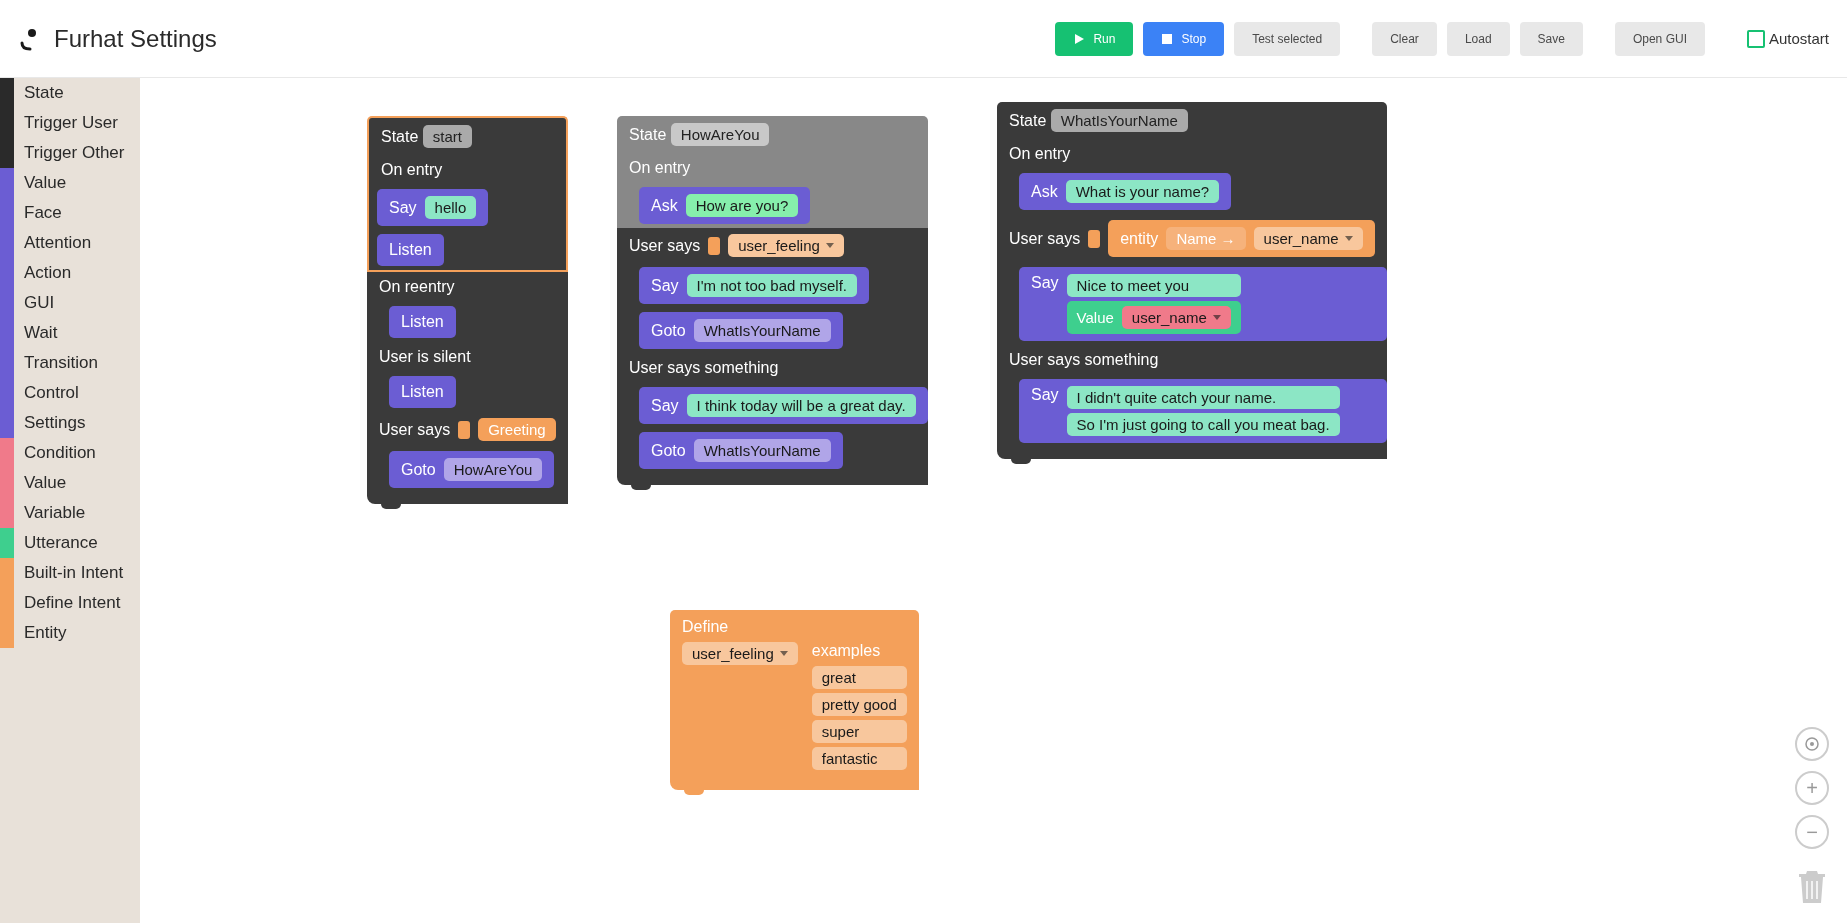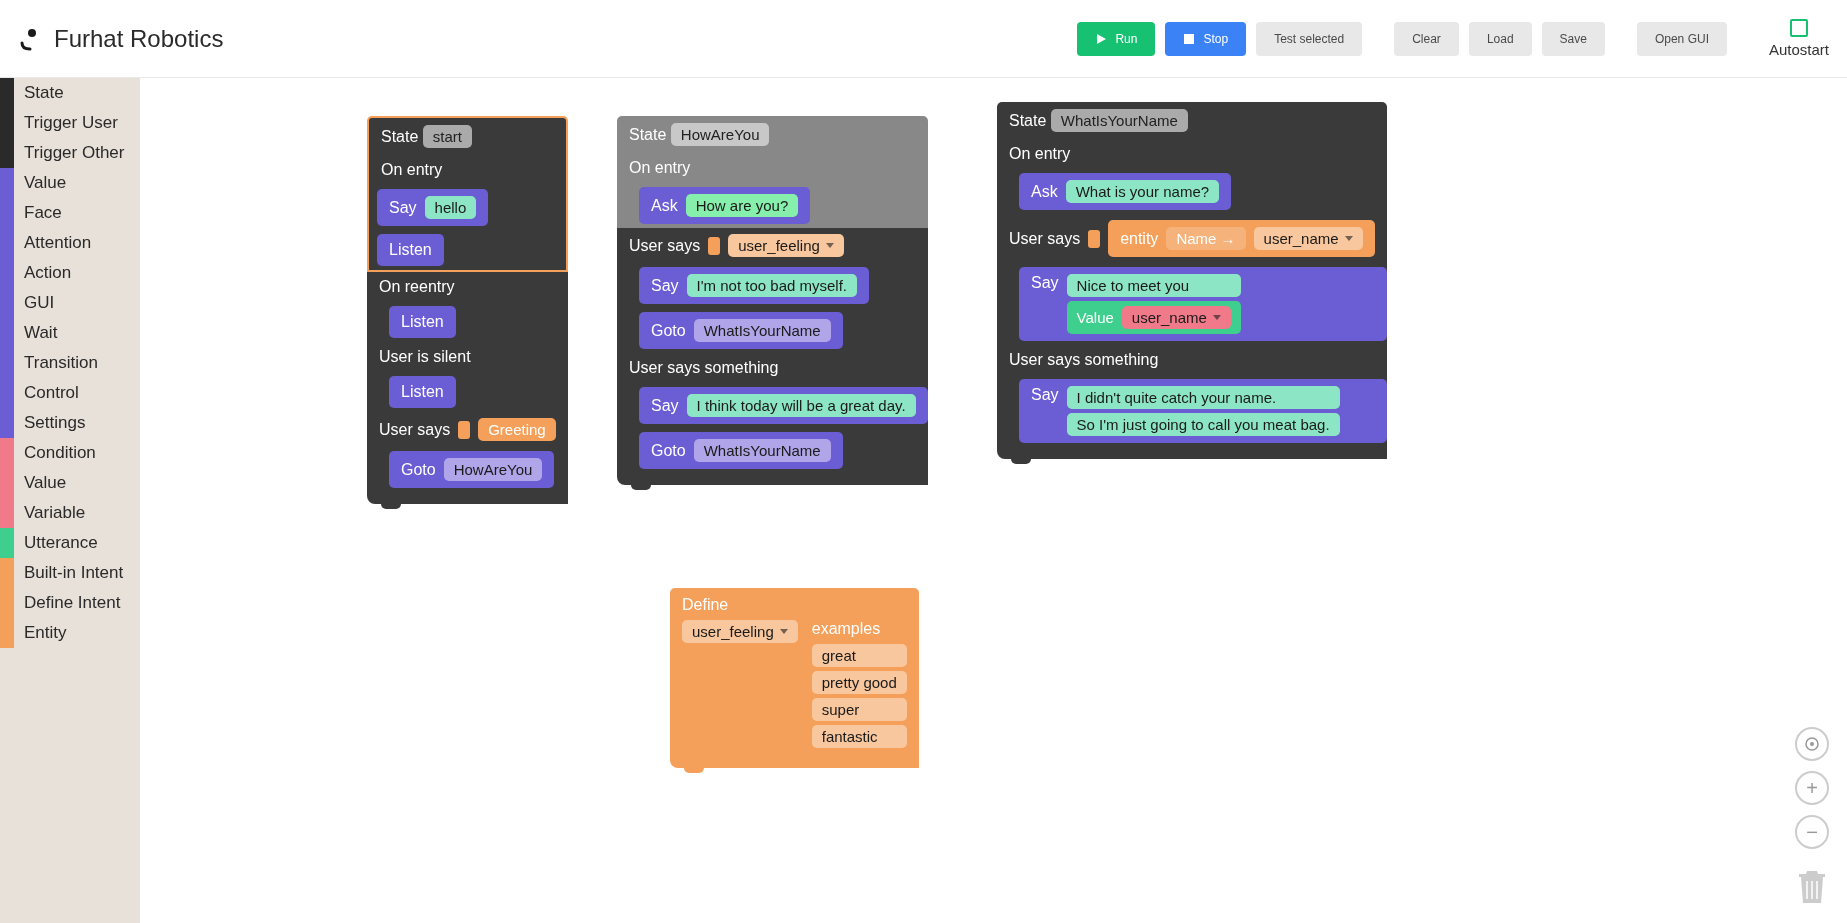--- a/index.html
+++ b/index.html
@@ -10,21 +10,21 @@
 .logo-wrap { display: flex; align-items: center; gap: 12px; }
 .logo-icon { width: 24px; height: 24px; position: relative; }
 .logo-icon svg { width: 100%; height: 100%; }
 .logo-text { font-size: 24px; font-weight: 500; color: #2a2a2a; }
 .toolbar { margin-left: auto; display: flex; align-items: center; gap: 10px; }
 .btn { border: none; border-radius: 4px; padding: 10px 18px; font-size: 12px; font-weight: 500; cursor: pointer; display: inline-flex; align-items: center; gap: 8px; }
 .btn-run { background: #16c172; color: #fff; }
 .btn-stop { background: #3b82f6; color: #fff; }
 .btn-gray { background: #e8e8e8; color: #4a4a4a; }
 .gap { width: 12px; }
-.autostart { display: flex; align-items: center; gap: 4px; margin-left: 10px; font-size: 15px; color: #333; flex-direction: column; }
+.autostart { display: flex; align-items: center; gap: 4px; margin-left: 10px; font-size: 15px; color: #333; }
 .checkbox { width: 18px; height: 18px; border: 2px solid #16c172; border-radius: 2px; }
 .play-icon, .stop-icon { width: 12px; height: 12px; }
 
 
 .main { display: flex; height: calc(100vh - 78px); gap: 37px; }
 .sidebar { width: 140px; background: #e8e1d9; overflow-y: auto; }
 .cat { display: flex; align-items: center; height: 30px; cursor: pointer; }
 .cat-swatch { width: 14px; height: 30px; flex-shrink: 0; }
 .cat-label { padding-left: 10px; font-size: 17px; color: #2a2a2a; }
 
@@ -72,21 +72,21 @@
 <body>
 
 <div class="header">
   <div class="logo-wrap">
     <div class="logo-icon">
       <svg viewBox="0 0 24 24">
           <circle cx="14" cy="6" r="4" fill="#1a1a1a"></circle>
           <path d="M4 16 Q4 22 12 22" stroke="#1a1a1a" stroke-width="3" fill="none" stroke-linecap="round"></path>
         </svg>
     </div>
-    <span class="logo-text">Furhat Robotics</span>
+    <span class="logo-text">Furhat Settings</span>
   </div>
   <div class="toolbar">
     <button class="btn btn-run">
       <svg class="play-icon" viewBox="0 0 12 12">
           <path d="M2 1 L11 6 L2 11 Z" fill="#fff"></path>
         </svg>
       <span>Run</span>
     </button>
     <button class="btn btn-stop">
       <svg class="stop-icon" viewBox="0 0 12 12">
@@ -319,21 +319,21 @@
             <div class="say-texts">
               <span class="pill pill-mint">I didn't quite catch your name.</span>
               <span class="pill pill-mint">So I'm just going to call you meat bag.</span>
             </div>
           </div>
         </div>
       </div>
       <div class="footer"></div>
     </div>
 
-    <div class="stack" style="left:465px; top:510px;padding-left:28px;">
+    <div class="stack" style="left:465px; top:532px;padding-left:28px;">
       <div style="background:#f4a05a; border-radius:5px 5px 0 0; padding:8px 12px; color:#fff; font-size:16px;">
         <div>Define</div>
         <div style="display:flex; gap:14px; margin-top:6px; align-items:flex-start;">
           <span class="pill pill-orange-l">
               <span>user_feeling</span>
               <span class="dropdown-arrow"></span>
             </span>
           <div>
             <div style="margin-bottom:6px;">examples</div>
             <div id="examples-list" style="display:flex; flex-direction:column; gap:4px;">

